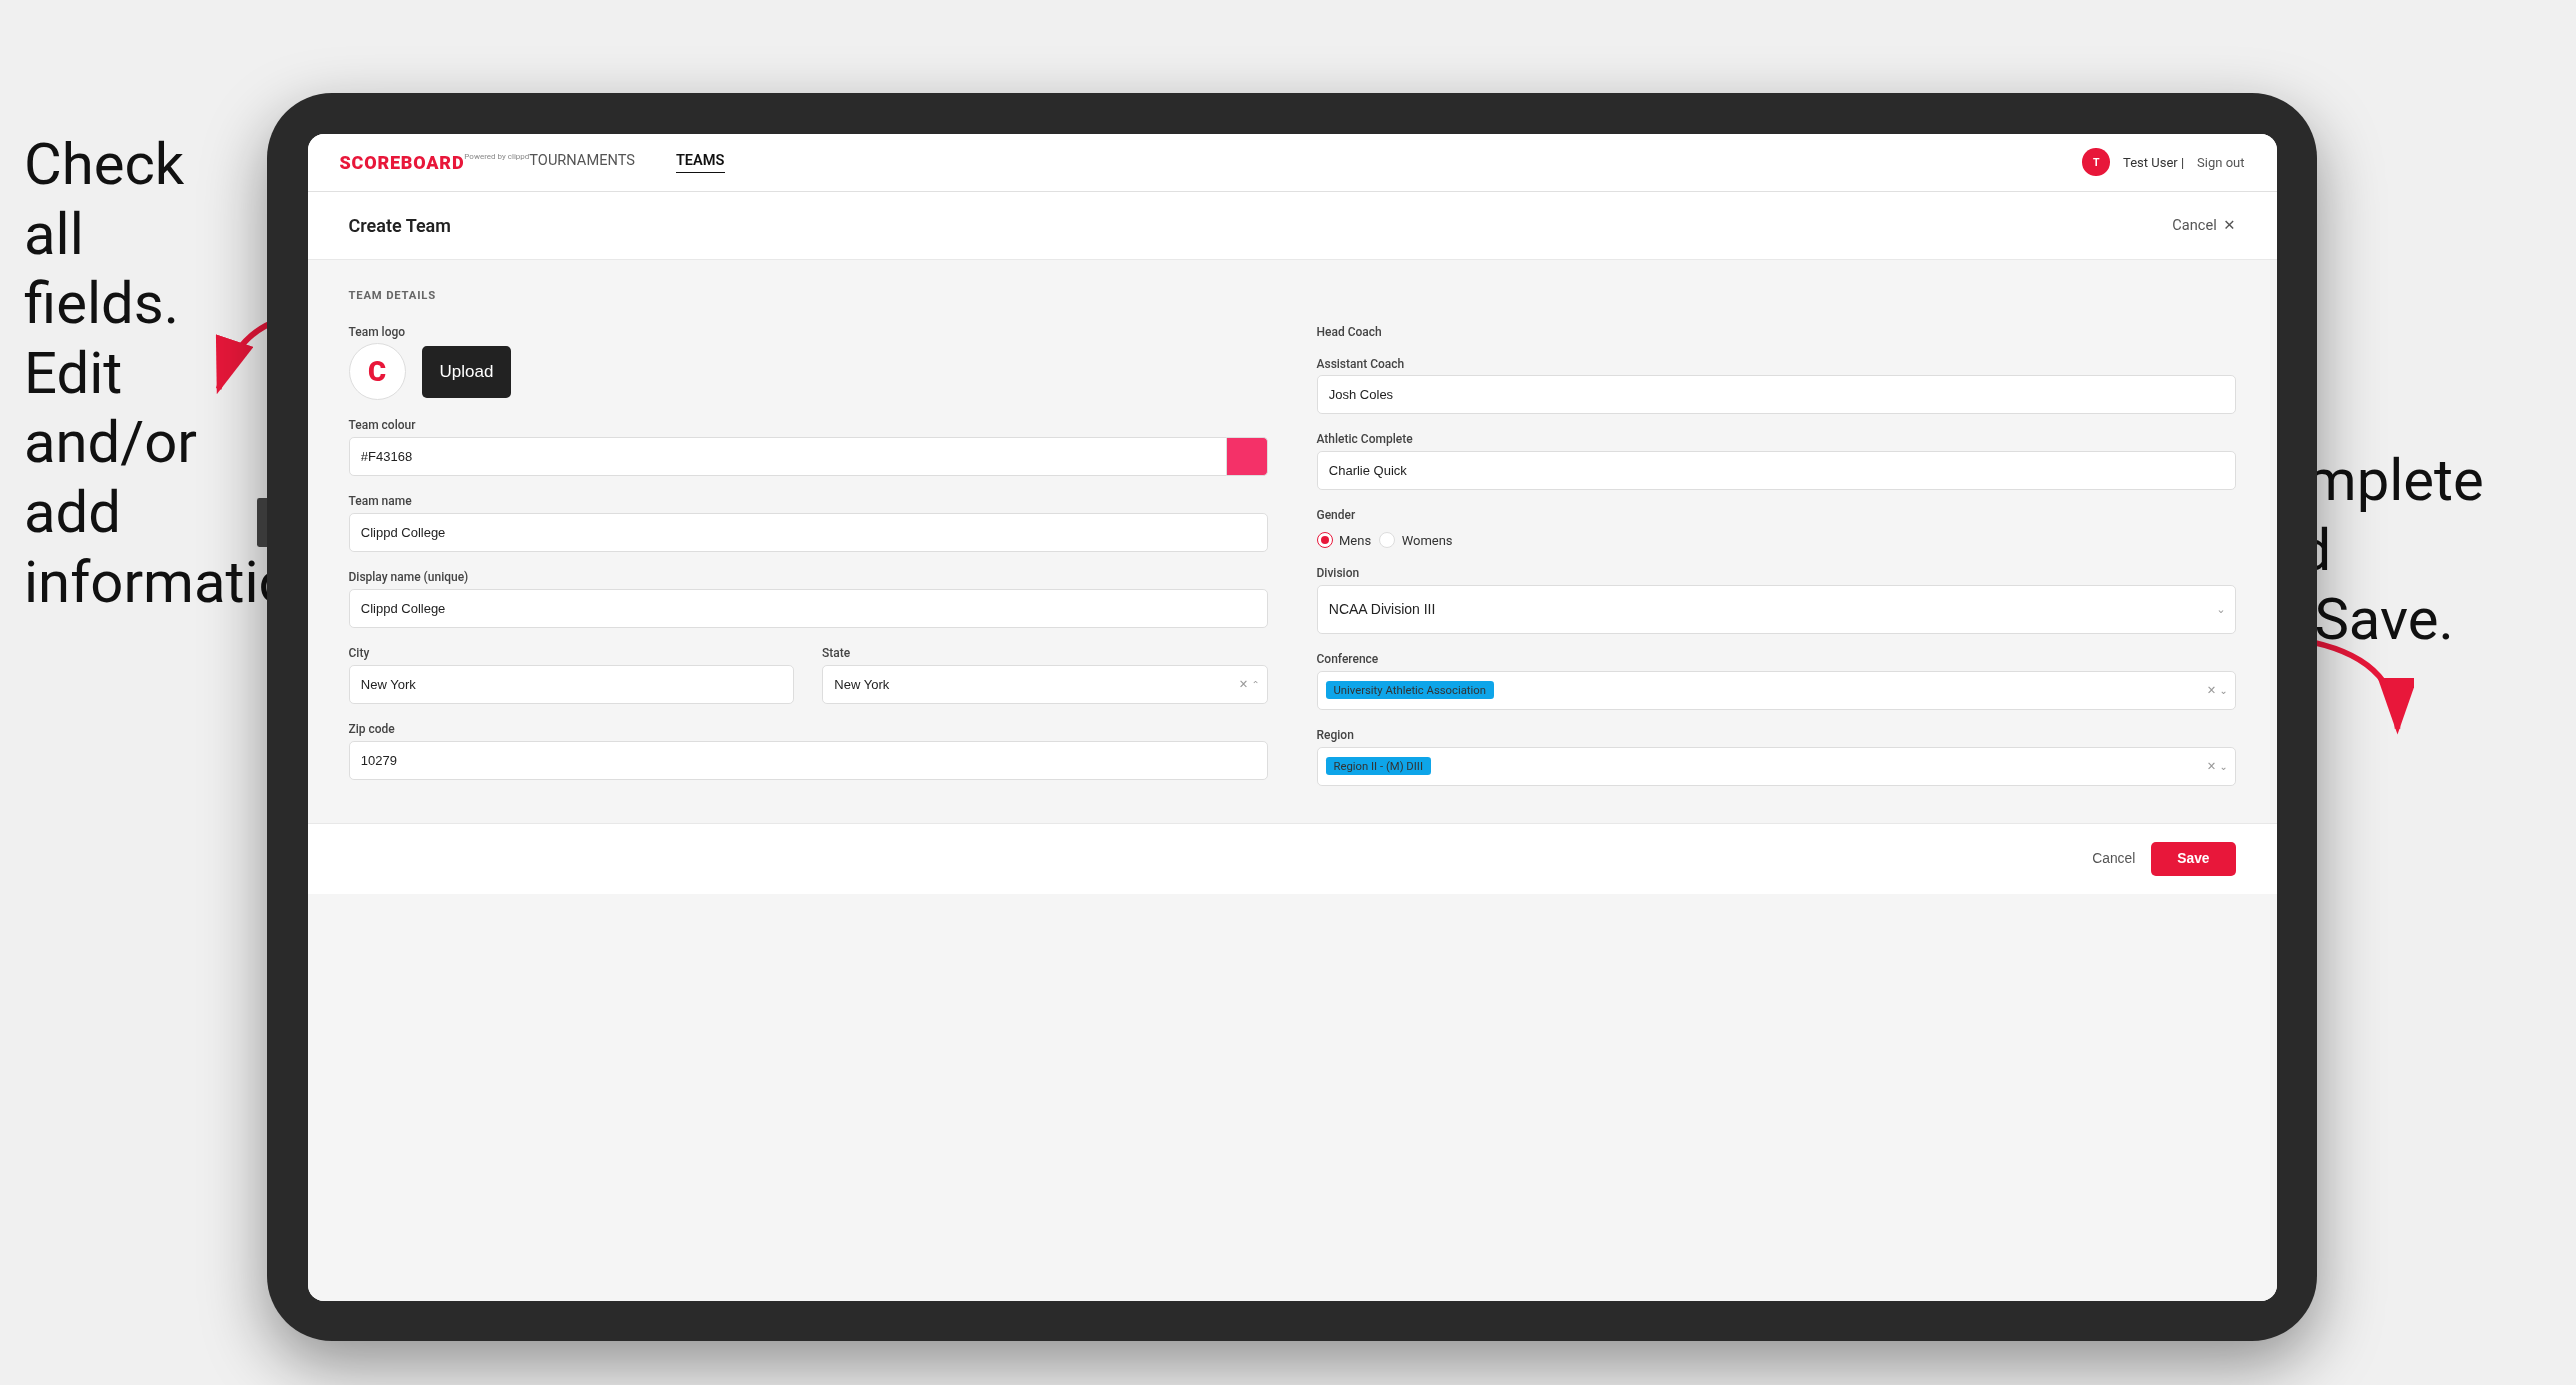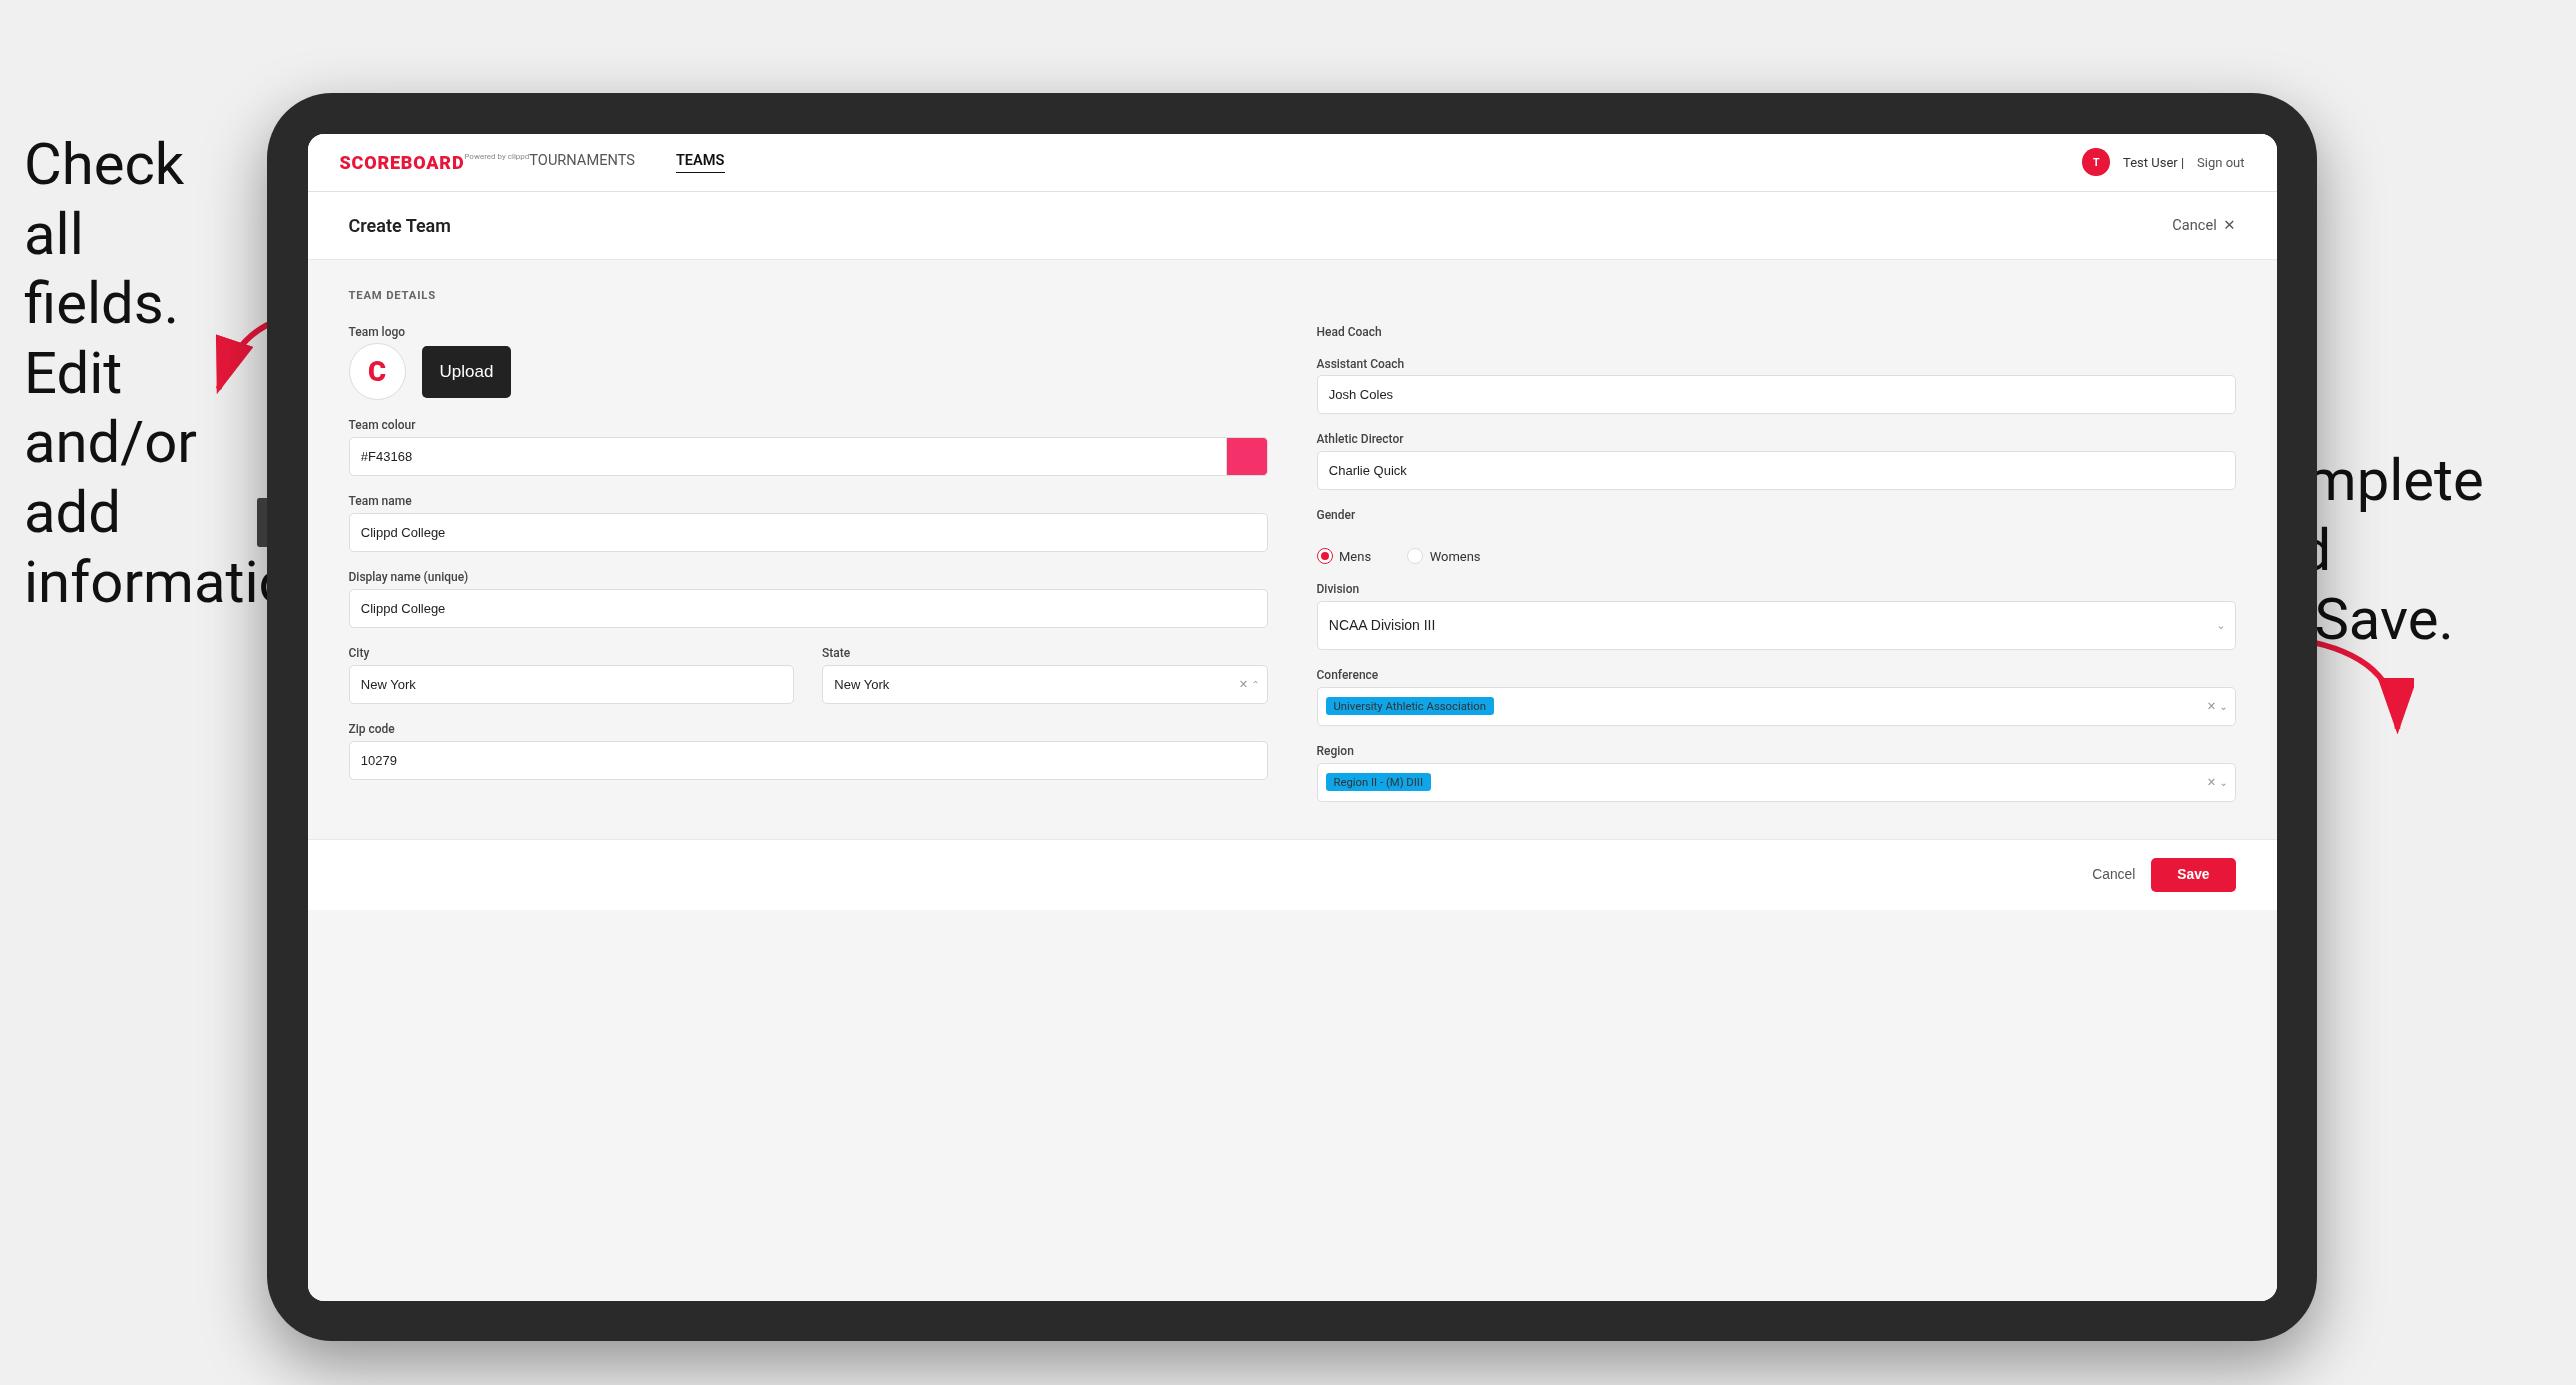--- a/index.html
+++ b/index.html
@@ -333,23 +333,22 @@
     }
     .chevron-icon {
       font-size: 9.7px;
       color: #999;
     }
 
     
     .gender-row {
       display: flex;
       align-items: center;
-      gap: 36px;
+      gap: 8px;
       padding-top: 4.9px;
-      margin-top: 16px;
     }
     .radio-option {
       display: flex;
       align-items: center;
       gap: 6.5px;
       font-size: 13px;
       color: #333;
       cursor: pointer;
     }
     .radio-circle {
@@ -608,21 +607,21 @@
             <div class="field-group">
               <span class="field-label">Head Coach</span>
             </div>
 
             <div class="field-group">
               <span class="field-label">Assistant Coach</span>
               <input class="field-input" type="text" value="Josh Coles" style="">
             </div>
 
             <div class="field-group">
-              <span class="field-label">Athletic Director</span>
+              <span class="field-label">Athletic Complete</span>
               <input class="field-input" type="text" value="Charlie Quick" style="">
             </div>
 
             <div class="field-group">
               <span class="field-label">Gender</span>
               <div class="gender-row">
                 <label class="radio-option">
                   <div class="radio-circle selected">
                     <div class="radio-dot"></div>
                   </div>

